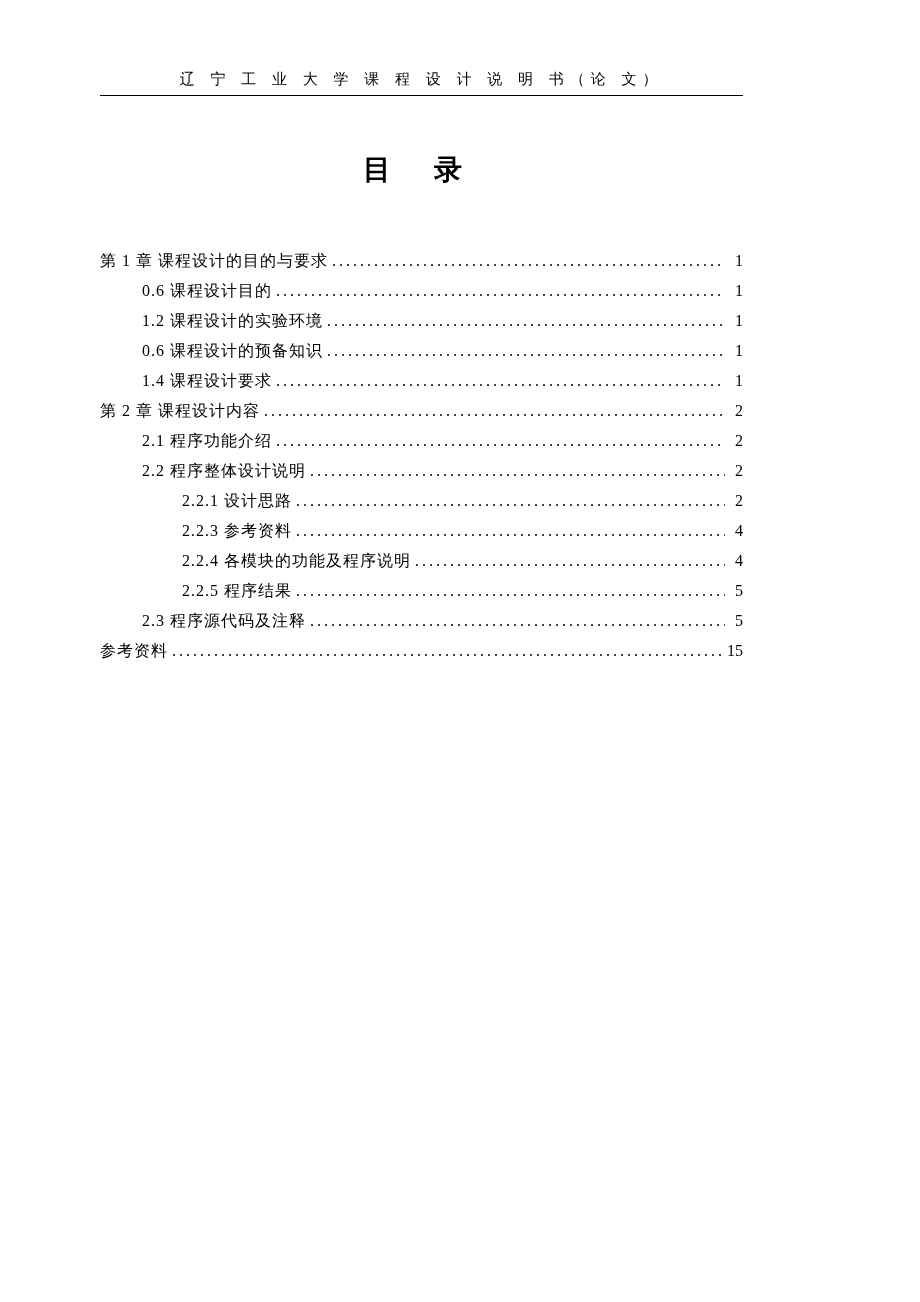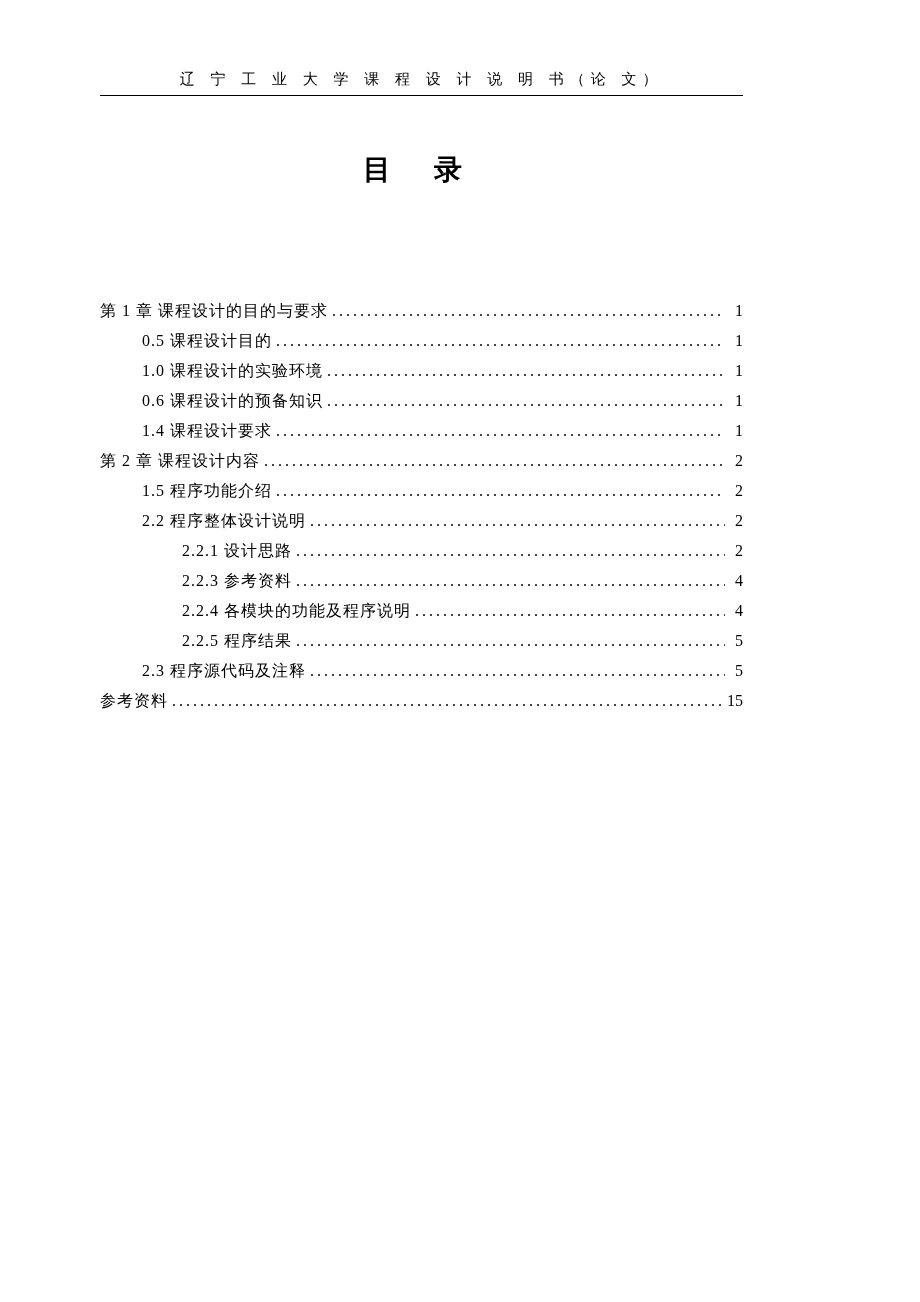--- a/index.html
+++ b/index.html
@@ -21,21 +21,21 @@
     letter-spacing: 6px;
     padding-bottom: 6px;
     border-bottom: 1.5px solid #000;
     margin-bottom: 55px;
   }
   .title {
     text-align: center;
     font-size: 28px;
     font-weight: bold;
     letter-spacing: 18px;
-    margin-bottom: 108px;
+    margin-bottom: 58px;
   }
   .toc {
     font-size: 16px;
     line-height: 1.75;
   }
   .toc-row {
     display: flex;
     align-items: baseline;
     white-space: nowrap;
     margin-bottom: 2px;
@@ -62,46 +62,46 @@
 <div class="page">
   <div class="header">辽 宁 工 业 大 学 课 程 设 计 说 明 书（论 文）</div>
   <div class="title">目  录</div>
   <div class="toc" id="toc">
       <div class="toc-row level-0">
         <span class="toc-label">第 1 章   课程设计的目的与要求</span>
         <span class="toc-dots"></span>
         <span class="toc-page">1</span>
       </div>
       <div class="toc-row level-1">
-        <span class="toc-label">0.5 课程设计目的</span>
+        <span class="toc-label">0.6 课程设计目的</span>
         <span class="toc-dots"></span>
         <span class="toc-page">1</span>
       </div>
       <div class="toc-row level-1">
-        <span class="toc-label">1.0 课程设计的实验环境</span>
+        <span class="toc-label">1.2 课程设计的实验环境</span>
         <span class="toc-dots"></span>
         <span class="toc-page">1</span>
       </div>
       <div class="toc-row level-1">
         <span class="toc-label">0.6 课程设计的预备知识</span>
         <span class="toc-dots"></span>
         <span class="toc-page">1</span>
       </div>
       <div class="toc-row level-1">
         <span class="toc-label">1.4 课程设计要求</span>
         <span class="toc-dots"></span>
         <span class="toc-page">1</span>
       </div>
       <div class="toc-row level-0">
         <span class="toc-label">第 2 章   课程设计内容</span>
         <span class="toc-dots"></span>
         <span class="toc-page">2</span>
       </div>
       <div class="toc-row level-1">
-        <span class="toc-label">1.5 程序功能介绍</span>
+        <span class="toc-label">2.1 程序功能介绍</span>
         <span class="toc-dots"></span>
         <span class="toc-page">2</span>
       </div>
       <div class="toc-row level-1">
         <span class="toc-label">2.2 程序整体设计说明</span>
         <span class="toc-dots"></span>
         <span class="toc-page">2</span>
       </div>
       <div class="toc-row level-2">
         <span class="toc-label">2.2.1 设计思路</span>

